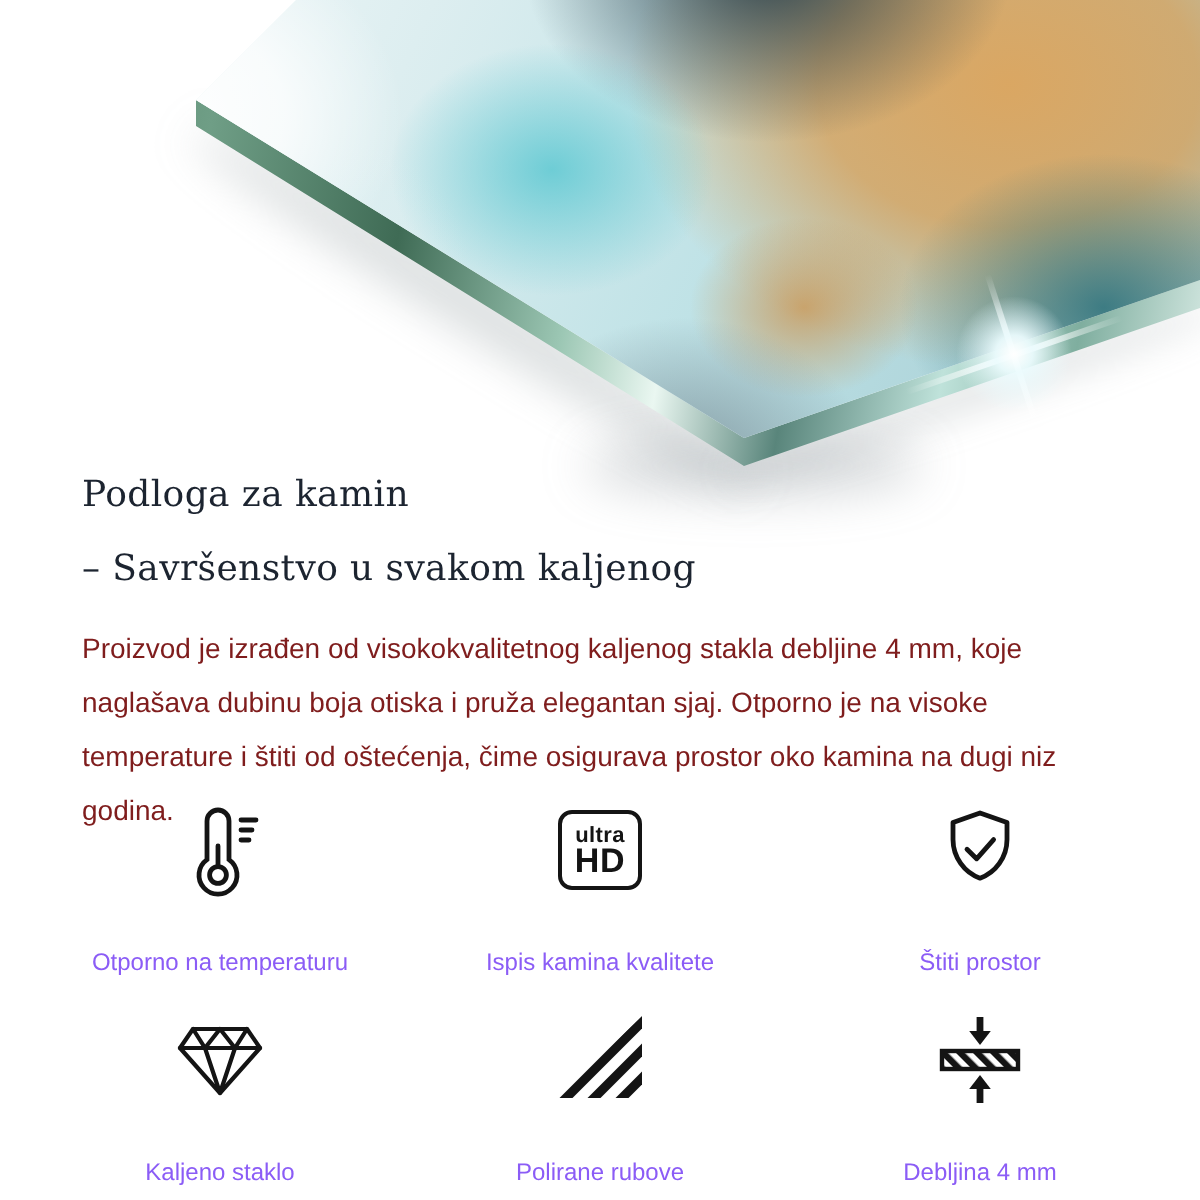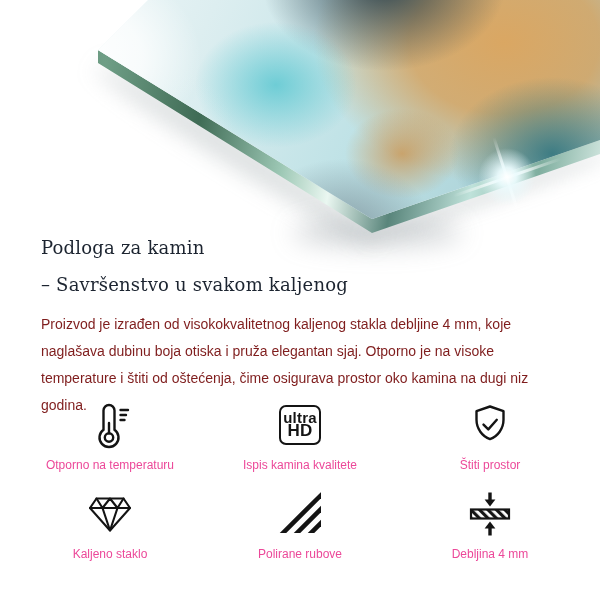--- a/index.html
+++ b/index.html
@@ -48,27 +48,27 @@
   .title { position:absolute; left:41px; top:229px; font-family:"DejaVu Serif", serif;
     font-size:18px; line-height:37px; font-weight:400; color:#1c2430; letter-spacing:0.2px; }
   .desc { position:absolute; left:41px; top:311px; width:526px;
     font-size:14px; line-height:27px; color:#7f1d1d; }
 
   
   .features { position:absolute; left:30px; top:400px; width:540px;
     display:grid; grid-template-columns:160px 160px 160px; justify-content:space-between; row-gap:17px; }
   .feature { display:flex; flex-direction:column; align-items:center; }
   .feature-iconbox { height:50px; display:flex; align-items:center; justify-content:center; }
-  .feature-label { margin-top:8px; font-size:12px; color:#ec4899; white-space:nowrap;text-align:center; }
+  .feature-label { margin-top:24px; font-size:12px; color:#8b5cf6; white-space:nowrap;text-align:center; }
 
   .icon-svg { display:block; }
 
   .uhd-box { width:42px; height:40px; border:2.4px solid #141414; border-radius:7px;
     display:flex; flex-direction:column; align-items:center; justify-content:center; color:#141414; }
-  .uhd-top { font-size:15px; font-weight:bold; line-height:10px; letter-spacing:0.2px; }
+  .uhd-top { font-size:11px; font-weight:bold; line-height:10px; letter-spacing:0.2px; }
   .uhd-bottom { font-size:17px; font-weight:bold; line-height:15px; letter-spacing:0.3px; }
 </style>
 </head>
 <body>
 
 <div class="hero">
   <div class="shadow-left"></div>
   <div class="shadow-right"></div>
   <div class="shadow-corner"></div>
   <div class="panel-edge"></div>

